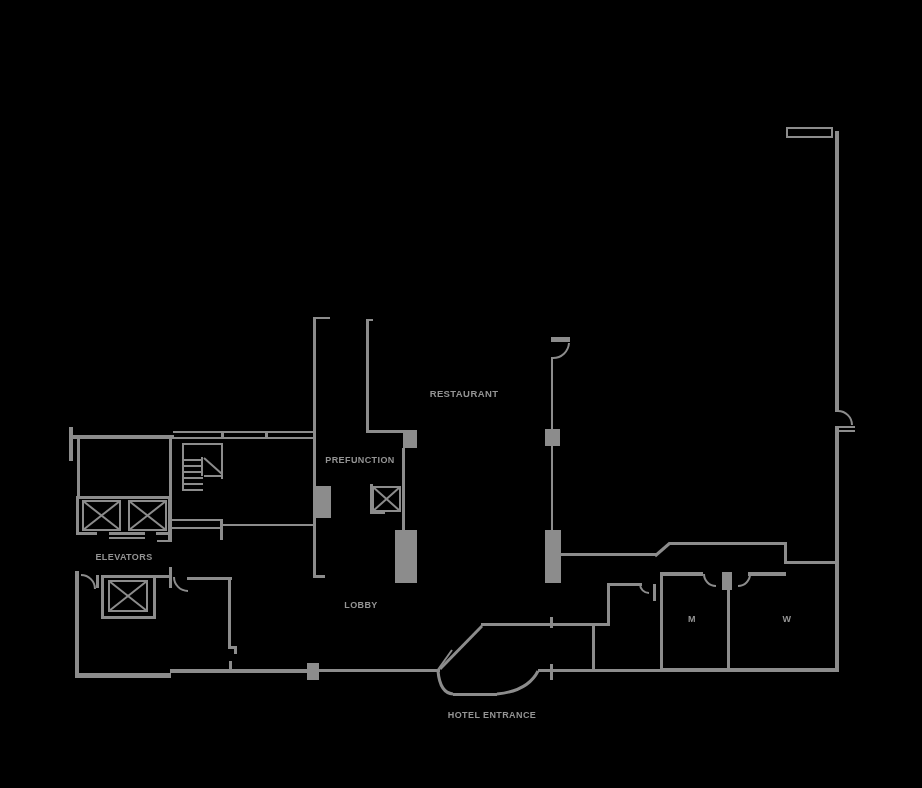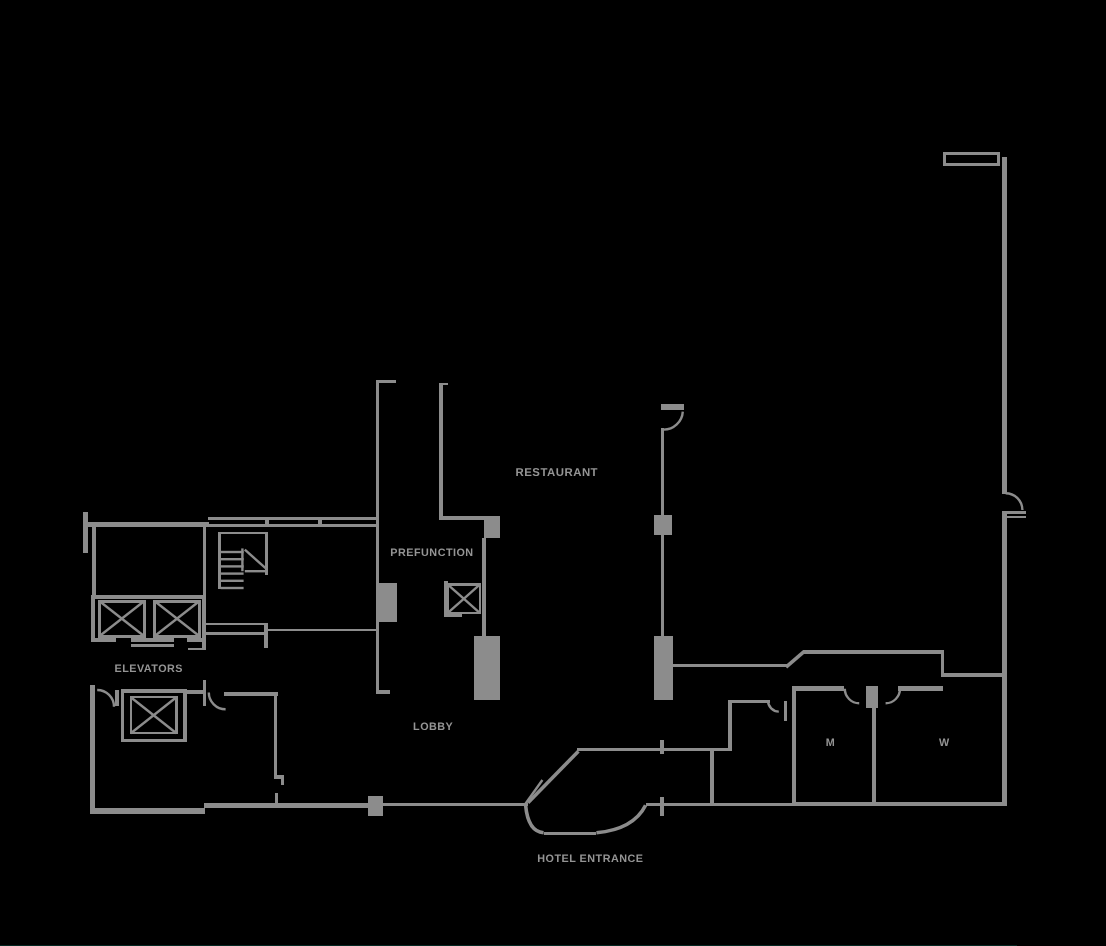--- a/index.html
+++ b/index.html
@@ -8,21 +8,21 @@
     background: #000000;
     width: 922px;
     height: 788px;
     overflow: hidden;
     font-family: "Liberation Sans", sans-serif;
   }
   #viewport {
     position: relative;
     width: 922px;
     height: 788px;
-    background: #14b8a6;
+    background: #b91c1c;
   }
   svg text {
     font-family: "Liberation Sans", "DejaVu Sans", sans-serif;
     font-weight: bold;
     letter-spacing: 0.4px;
   }
 </style>
 </head>
 <body>
 

